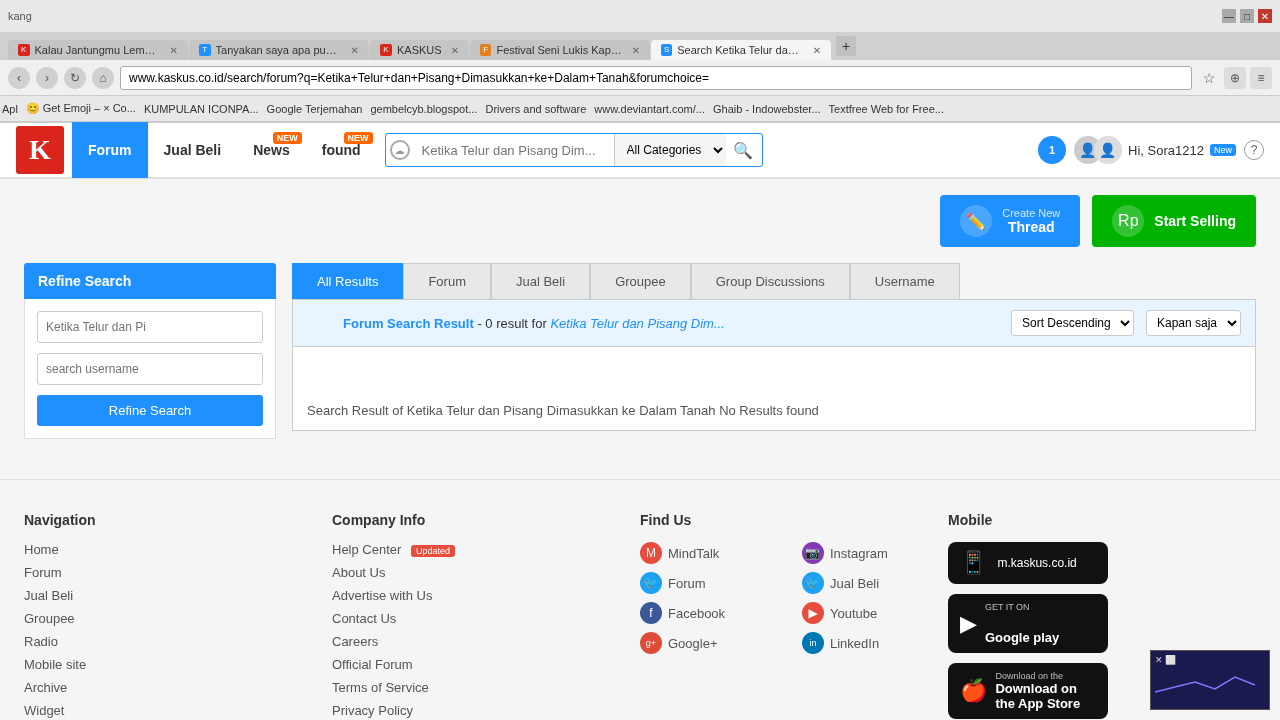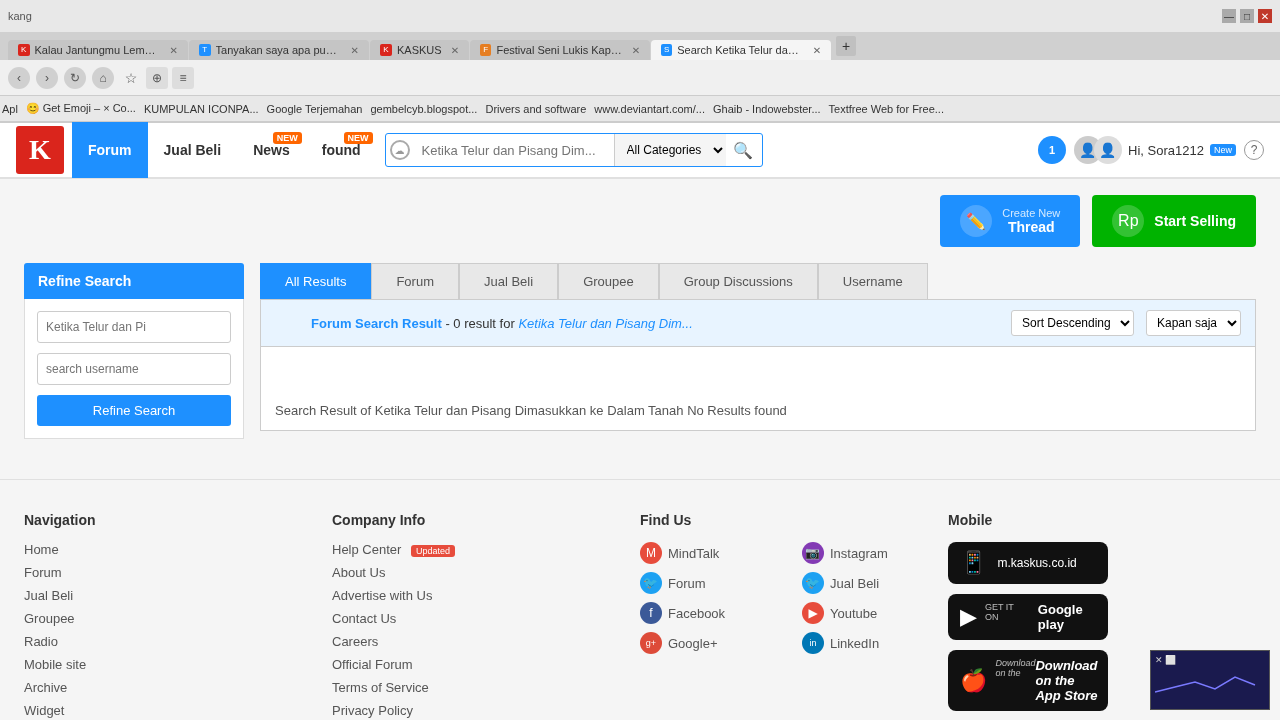--- a/index.html
+++ b/index.html
@@ -48,21 +48,21 @@
     .btn-sell { background: #00b300; color: white; border: none; border-radius: 4px; padding: 10px 20px; font-size: 14px; cursor: pointer; display: flex; align-items: center; gap: 10px; }
     .btn-icon { width: 32px; height: 32px; border-radius: 50%; background: rgba(255,255,255,0.2); display: flex; align-items: center; justify-content: center; font-size: 16px; }
     .btn-text { display: flex; flex-direction: column; }
     .btn-text span { font-size: 11px; opacity: 0.8; }
     .btn-text strong { font-size: 14px; }
 
     
     .main-area { display: flex; padding: 16px 24px; gap: 16px; }
 
     
-    .sidebar { width: 220px; flex-shrink: 0; }
+    .sidebar { width: 252px; flex-shrink: 0; }
     .refine-header { background: #1e90ff; color: white; padding: 10px 14px; font-size: 14px; font-weight: bold; border-radius: 3px 3px 0 0; }
     .sidebar-body { background: white; border: 1px solid #ddd; border-top: none; padding: 12px; }
     .sidebar-input { width: 100%; height: 32px; border: 1px solid #ccc; border-radius: 3px; padding: 0 8px; font-size: 12px; margin-bottom: 10px; outline: none; }
     .refine-btn { width: 100%; background: #1e90ff; color: white; border: none; border-radius: 3px; padding: 8px; font-size: 13px; cursor: pointer; }
 
     
     .search-content { flex: 1; }
     .tabs-row { display: flex; margin-bottom: 0; }
     .search-tab { padding: 10px 24px; font-size: 13px; cursor: pointer; background: #e8e8e8; border: 1px solid #ccc; border-bottom: none; color: #555; }
     .search-tab.active { background: #1e90ff; color: white; border-color: #1e90ff; }
@@ -135,20 +135,21 @@
       <span class="tab-close">✕</span>
     </div>
     <div style="width:20px;height:20px;background:#c0c0c0;border-radius:2px;display:flex;align-items:center;justify-content:center;cursor:pointer;font-size:14px;align-self:center;margin-left:4px;">+</div>
   </div>
 
   <div class="address-bar">
     <button class="nav-btn">‹</button>
     <button class="nav-btn">›</button>
     <button class="nav-btn">↻</button>
     <button class="nav-btn">⌂</button>
+    <input class="address-input" value="www.kaskus.co.id/search/forum?q=Ketika+Telur+dan+Pisang+Dimasukkan+ke+Dalam+Tanah&amp;forumchoice=" style="">
     <div style="display:flex;gap:4px;">
       <div style="width:22px;height:22px;display:flex;align-items:center;justify-content:center;cursor:pointer;font-size:14px;color:#555;">☆</div>
       <div style="width:22px;height:22px;display:flex;align-items:center;justify-content:center;cursor:pointer;font-size:12px;color:#555;background:#ddd;border-radius:3px;">⊕</div>
       <div style="width:22px;height:22px;display:flex;align-items:center;justify-content:center;cursor:pointer;font-size:12px;color:#555;background:#ddd;border-radius:3px;">≡</div>
     </div>
   </div>
 
   <div class="bookmarks-bar">
     <span class="bookmark-item">Apl</span>
     <span class="bookmark-item">😊 Get Emoji – × Co...</span>
@@ -339,28 +340,28 @@
       </div>
 
       <div class="footer-col">
         <div class="footer-title">Mobile</div>
         <div style="background:#111;border-radius:8px;padding:8px 12px;width:160px;color:white;display:flex;align-items:center;gap:10px;margin-bottom:10px;cursor:pointer;">
           <span style="font-size:22px;">📱</span>
           <span style="font-size:12px;">m.kaskus.co.id</span>
         </div>
         <div style="background:#111;border-radius:8px;padding:8px 12px;width:160px;color:white;display:flex;align-items:center;gap:8px;margin-bottom:10px;cursor:pointer;">
           <span style="font-size:22px;">▶</span>
-          <div style="display:flex;gap:18px;">
+          <div style="display:flex;flex-direction:column;gap:18px;">
             <span style="font-size:9px;opacity:0.7;">GET IT ON</span>
             <strong style="font-size:13px;">Google play</strong>
           </div>
         </div>
         <div style="background:#111;border-radius:8px;padding:8px 12px;width:160px;color:white;display:flex;align-items:center;gap:8px;cursor:pointer;">
           <span style="font-size:22px;">🍎</span>
-          <div style="display:flex;flex-direction:row;font-style:italic;">
+          <div style="display:flex;flex-direction:column;">
             <span style="font-size:9px;opacity:0.7;">Download on the</span>
             <strong style="font-size:13px;">Download on the
 App Store</strong>
           </div>
         </div>
       </div>
 
     </div>
   </div>
 

